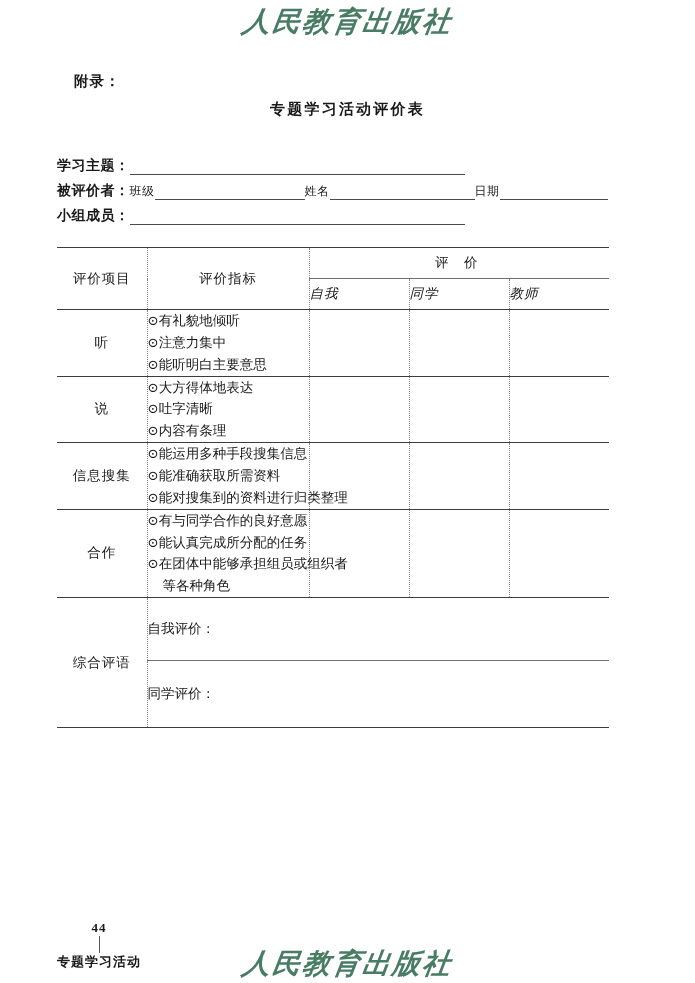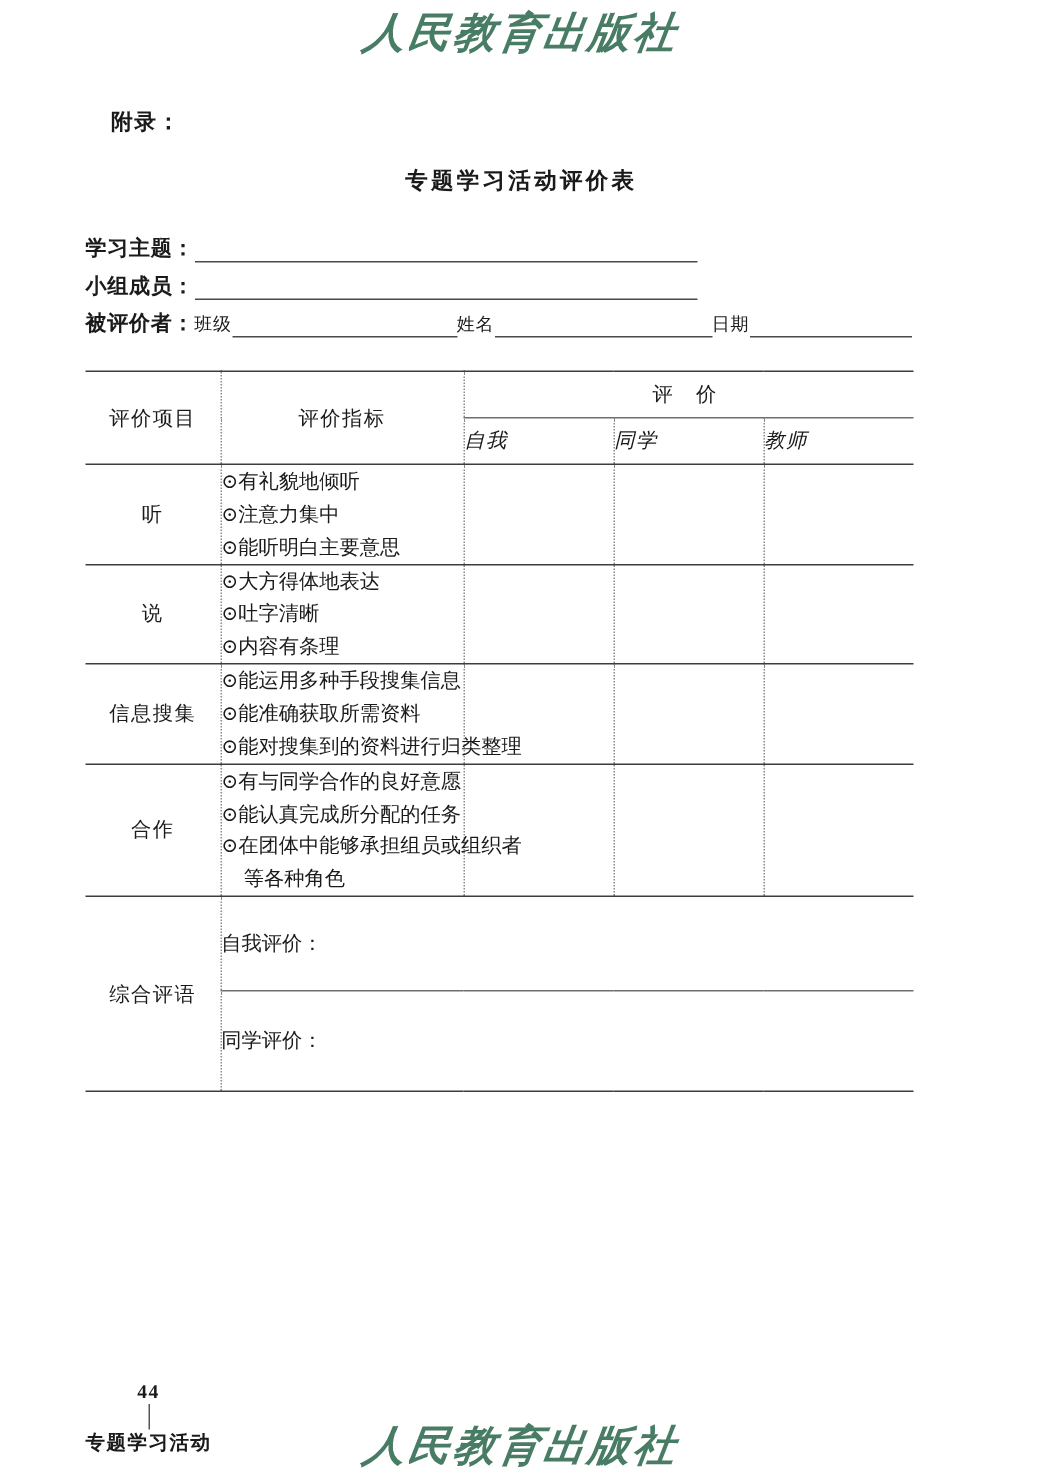--- a/index.html
+++ b/index.html
@@ -56,21 +56,20 @@
 
   .doc-title {
     position: absolute;
     left: 0;
     top: 100px;
     width: 695px;
     text-align: center;
     font-size: 15px;
     font-weight: 700;
     letter-spacing: 2.2px;
-    margin-top: 11px;
   }
 
   
   .form-area {
     position: absolute;
     left: 57px;
     top: 152px;
     width: 560px;
   }
   .form-row {
@@ -211,37 +210,37 @@
 
   <div class="appendix-label">附录：</div>
 
   <div class="doc-title">专题学习活动评价表</div>
 
   <div class="form-area">
 
     <div class="form-row">
       <span class="form-label">学习主题：</span>
       <span class="rule w1"></span>
-    </div>
-
-    <div class="form-row">
-      <span class="form-label">小组成员：</span>
-      <span class="rule w2"></span>
     </div>
 
     <div class="form-row">
       <span class="form-label">被评价者：</span>
       <span class="sub-label">班级</span>
       <span class="rule cls"></span>
       <span class="sub-label">姓名</span>
       <span class="rule name"></span>
       <span class="sub-label">日期</span>
       <span class="rule date"></span>
     </div>
 
+    <div class="form-row">
+      <span class="form-label">小组成员：</span>
+      <span class="rule w2"></span>
+    </div>
+
   </div>
 
   <div class="tbl-wrap">
     <table class="eval">
       <colgroup>
         <col class="col-item">
         <col class="col-ind">
         <col class="col-sc">
         <col class="col-sc">
         <col class="col-sc">

